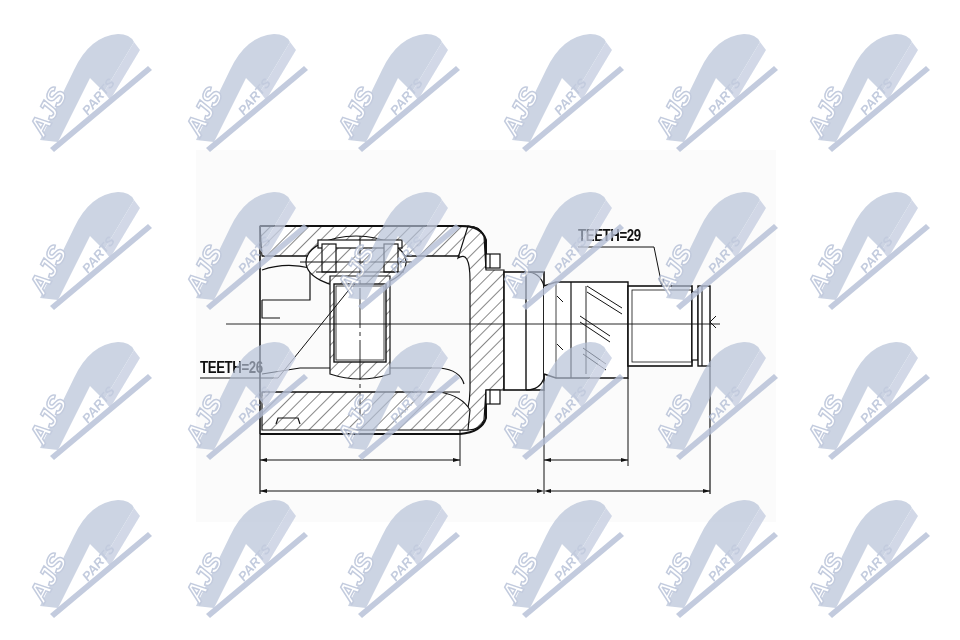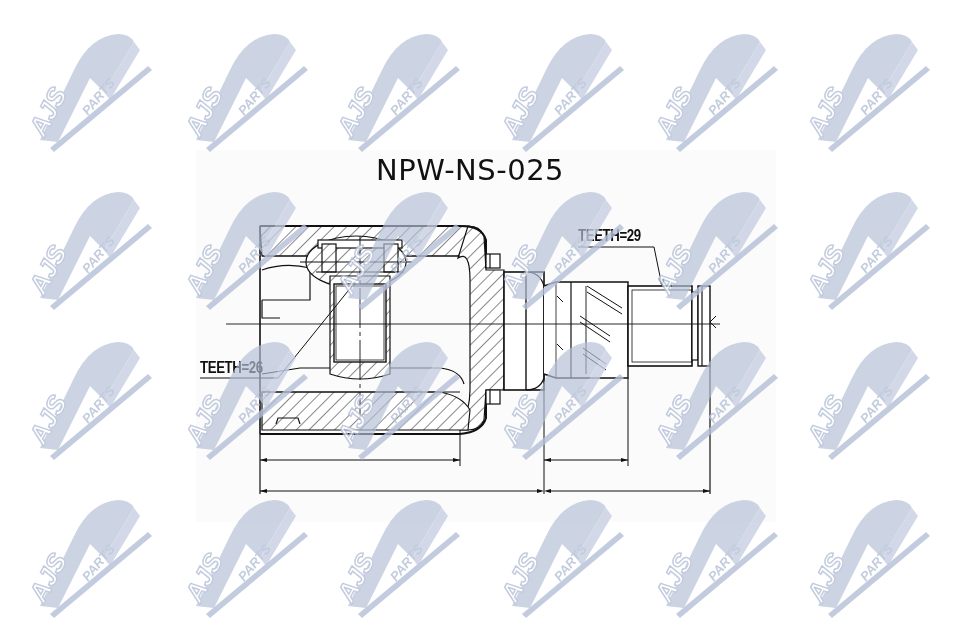--- a/index.html
+++ b/index.html
@@ -114,21 +114,20 @@
         <path d="M544 460 l7 -2 v4 z"></path>
           <path d="M628 460 l-7 -2 v4 z"></path>
         <path d="M260 491 l7 -2 v4 z"></path>
           <path d="M544 491 l-7 -2 v4 z"></path>
         <path d="M544 491 l7 -2 v4 z"></path>
           <path d="M710 491 l-7 -2 v4 z"></path>
       </g>
     </g>
   </svg>
 
-  <div class="title">NPW-NS-025</div>
   <div class="label" style="left:200px; top:358px;">TEETH=26</div>
   <div class="label" style="left:578px; top:226px;">TEETH=29</div>
 
   <svg class="wm-layer" width="960" height="640" viewBox="0 0 960 640" xmlns="http://www.w3.org/2000/svg">
     <defs>
       <g id="wm">
 
         <path d="M10 110 L44 40 Q60 6 88 4 Q100 4 104 12 L74 62 L60 48 L28 112 Z" fill="#b4bfd6" opacity="0.85"></path>
         <path d="M74 62 L104 12 L110 20 L80 70 Z" fill="#c7cfe2"></path>
 

